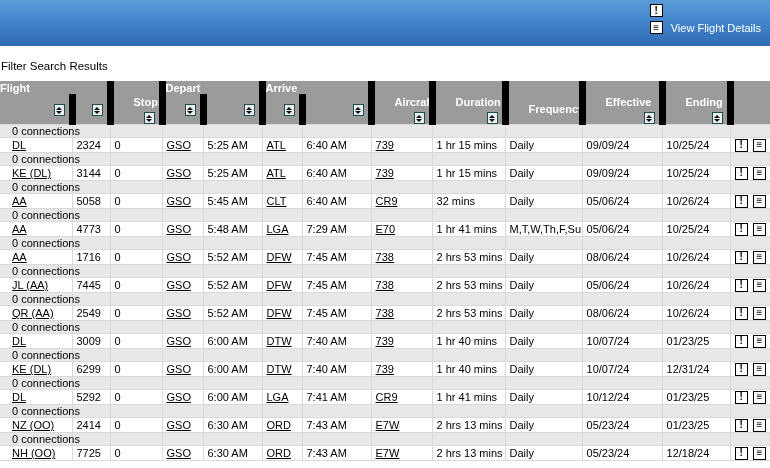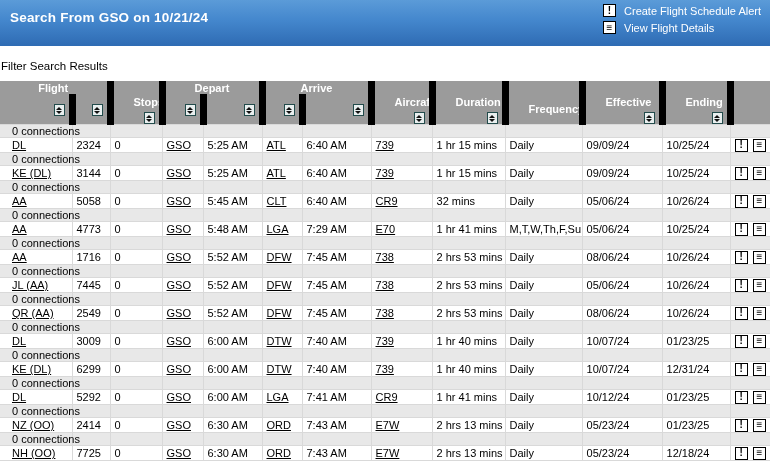--- a/index.html
+++ b/index.html
@@ -25,21 +25,21 @@
   .filter{display:inline-block;margin:14px 0 9px 1px;font-size:11.5px;color:#000;cursor:pointer}
   
   table{width:770px;border-collapse:collapse;table-layout:fixed;font-size:11px}
   thead td{
     background:var(--hdr);color:#fff;font-weight:bold;font-size:11px;
     padding:0;white-space:nowrap;overflow:hidden;
   }
   thead td{border-left:7px solid #000000;border-right:1px solid #b6b6b6}
   thead tr td:first-child{border-left:none}
   thead tr td:last-child{border-right:none}
-  tr.h1 td{height:13px;text-align:center;vertical-align:bottom}
+  tr.h1 td{height:13px;text-align:left;vertical-align:bottom}
   tr.h2 td{height:16px;vertical-align:middle}
   .hlab{padding-left:20px;float:left;line-height:16px}
   
   .sort{
     float:right;margin:2px 4px 0 0;
     display:inline-flex;flex-direction:column;align-items:center;justify-content:center;gap:1px;
     width:11px;height:12px;box-sizing:border-box;
     background:#e9efef;border:1px solid #224b4b;cursor:pointer;
   }
   .sort i{display:block;width:0;height:0;border-left:3px solid transparent;border-right:3px solid transparent}
@@ -64,25 +64,23 @@
     margin:0 1px;vertical-align:middle;cursor:pointer;
   }
 </style>
 </head>
 <body>
 
 
 
 
 <div class="topbar">
-  <div class="title">Search From GSO on 10/21/24</div>
   <div class="toplinks">
     <div class="toplink">
       <span class="tico">!</span>
-      <span>Create Flight Schedule Alert</span>
     </div>
     <div class="toplink">
       <span class="tico">≡</span>
       <span>View Flight Details</span>
     </div>
   </div>
 </div>
 
 
 <a class="filter">Filter Search Results</a>

